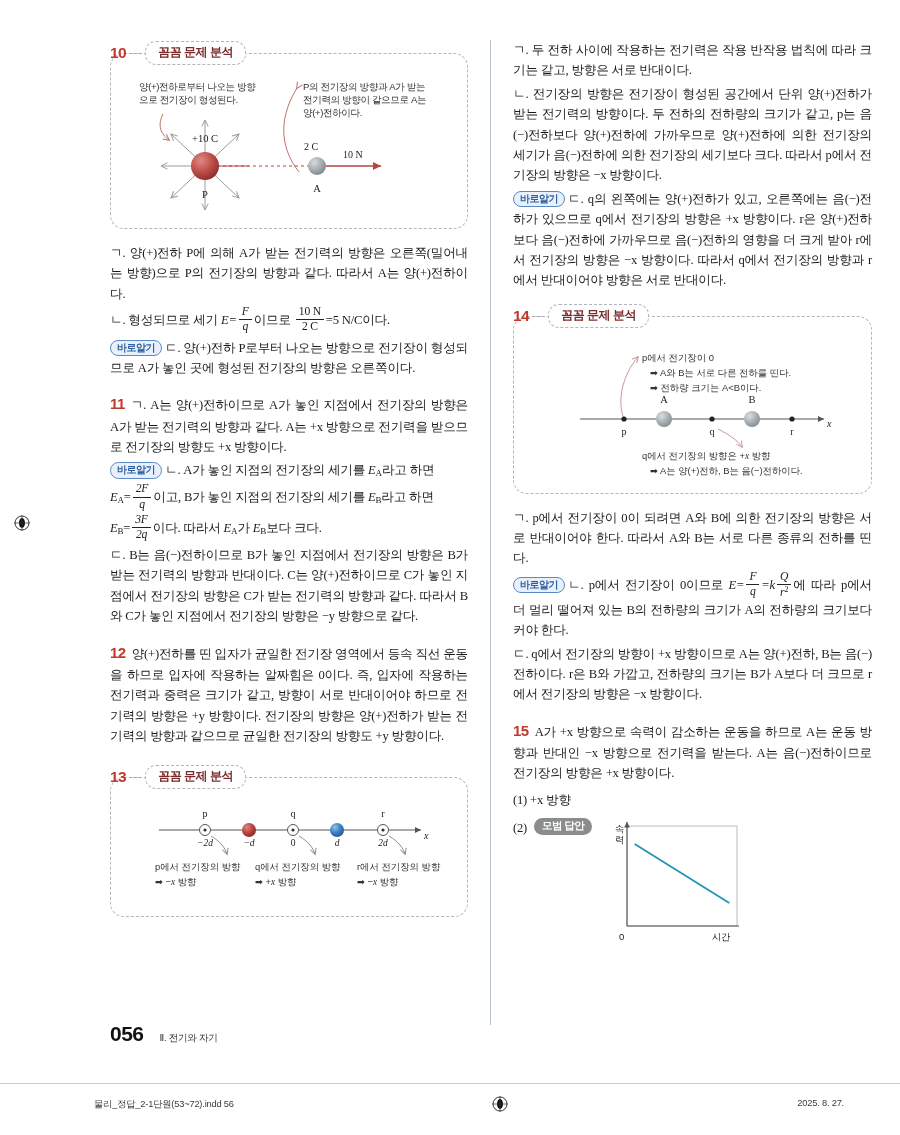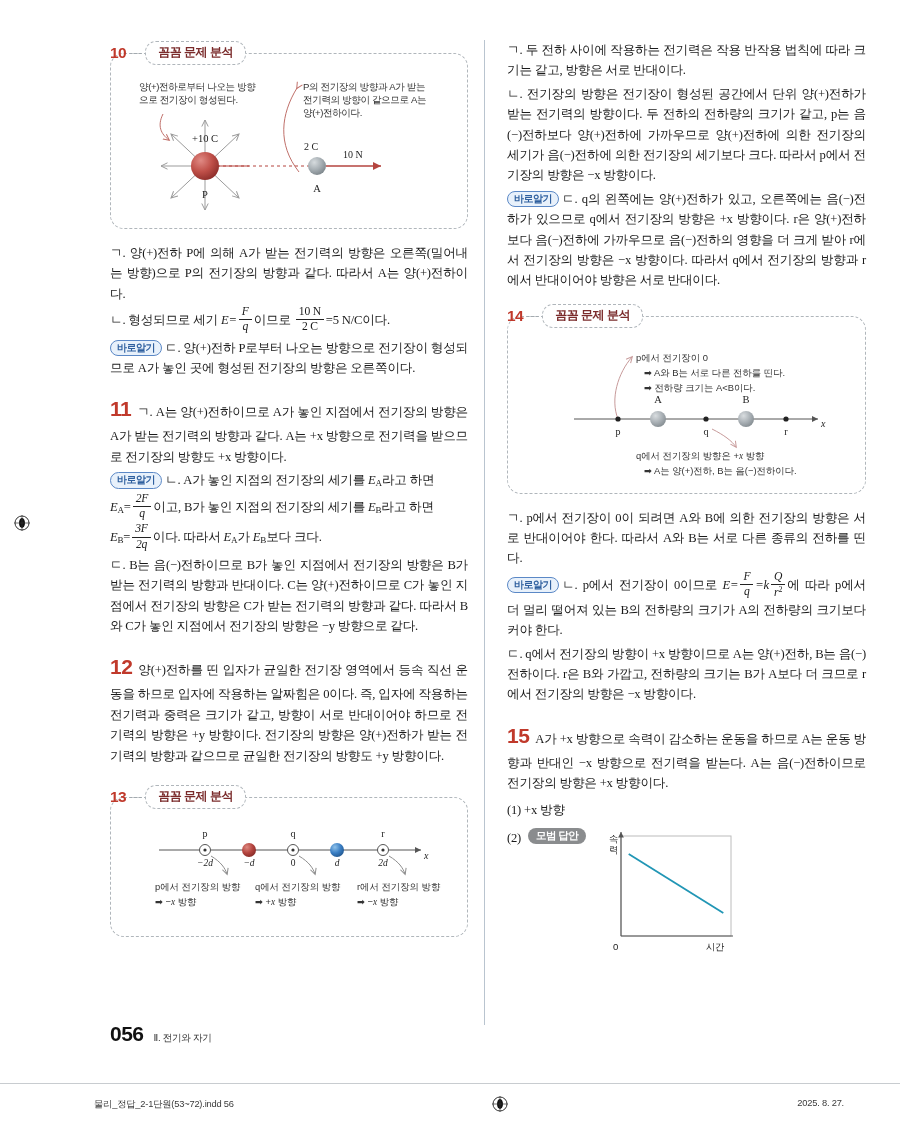--- a/index.html
+++ b/index.html
@@ -24,41 +24,41 @@
     position: absolute; left: 492px; top: 1096px;
     width: 16px; height: 16px;
   }
   .reg svg { display: block; }
 
   .columns {
     position: absolute;
     left: 110px; top: 40px;
     width: 745px; height: 985px;
     display: flex;
-    gap: 16px;
+    gap: 22px;
   }
   .col {
     width: 360px;
     position: relative;
   }
   .col-right { border-left: 1px solid #b9c4cf; padding-left: 22px; width: 382px;}
 
   
   .para {
     font-size: 12.6px;
     line-height: 1.62;
     text-align: justify;
     margin: 0 0 3px 0;
     letter-spacing: -0.2px;
     font-family: "Liberation Serif", "DejaVu Serif", serif;
   }
   .qnum {
     color: #c0392b;
     font-weight: bold;
-    font-size: 21px;
+    font-size: 15px;
     font-family: "Liberation Sans", sans-serif;
     letter-spacing: -0.5px;
     margin-right: 6px;
   }
   .block { margin-bottom: 14px; }
   .mi { font-style: italic; font-family: "Liberation Serif", serif; }
   .frac {
     display: inline-flex;
     flex-direction: column;
     vertical-align: middle;
@@ -159,21 +159,21 @@
 
   svg text {
     font-family: "Liberation Sans", sans-serif;
   }
   .serif-t { font-family: "Liberation Serif", serif !important; }
 
   
   .page-folio {
     position: absolute;
     left: 110px; top: 1022px;
-    display: flex; align-items: baseline; gap: 10px;
+    display: flex; align-items: baseline; gap: 16px;
   }
   .folio-num {
     font-family: "Liberation Sans", sans-serif;
     font-weight: bold;
     font-size: 21px;
     letter-spacing: -0.5px;
     color: #111;
   }
   .folio-label {
     font-family: "Liberation Sans", sans-serif;

